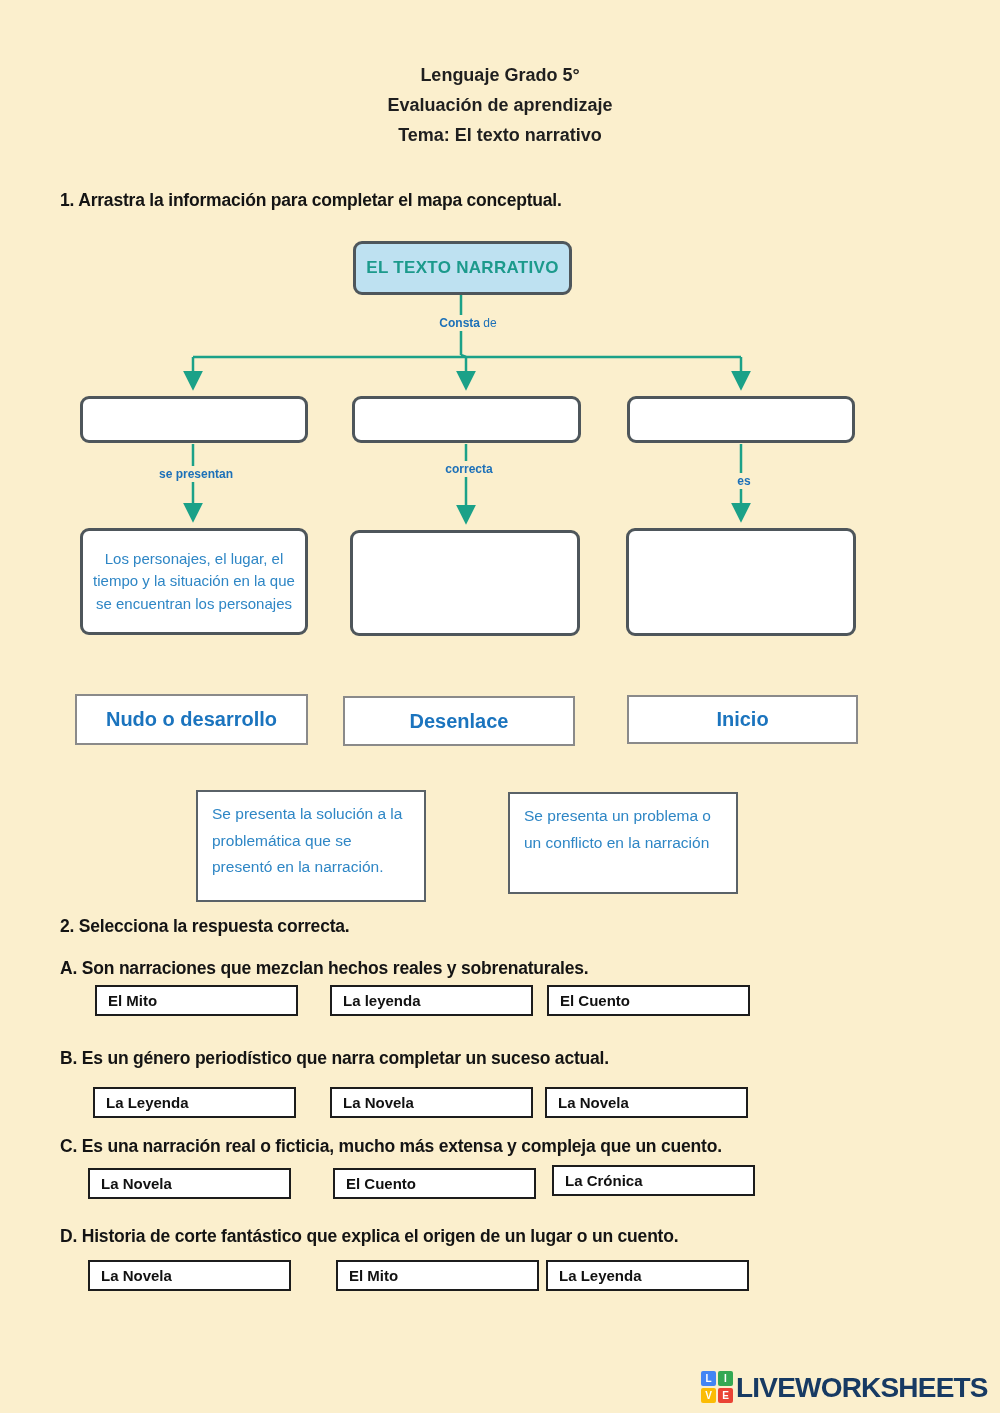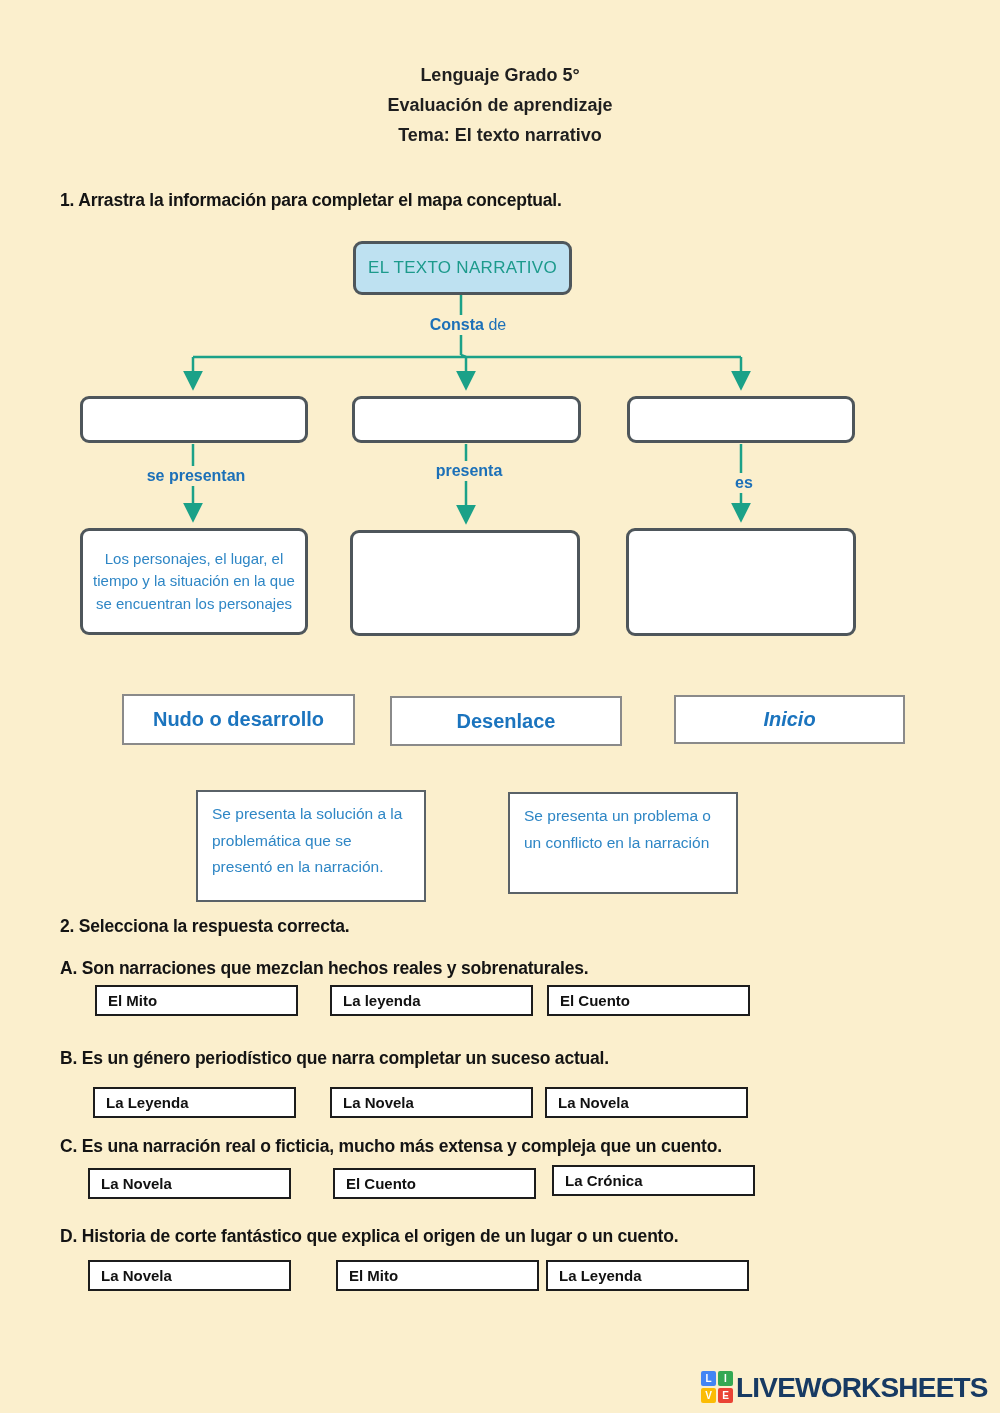--- a/index.html
+++ b/index.html
@@ -11,36 +11,36 @@
   
   .hdr{left:0;top:60px;width:1000px;text-align:center;font-weight:bold;
        font-size:18px;line-height:30px;color:#1f1f1f;}
   
   .h-black{font-weight:bold;font-size:17.5px;color:#141414;letter-spacing:-0.2px;}
   
   #connectors{left:0;top:0;pointer-events:none;z-index:1;}
   .map-node{
     background:#BEE1F1;border:3px solid #4E565B;border-radius:9px;z-index:2;
     display:flex;align-items:center;justify-content:center;
-    font-weight:normal;font-size:17px;color:#1C9A8C;letter-spacing:0.3px;
+    font-weight:bold;font-size:17px;color:#1C9A8C;letter-spacing:0.3px;
   }
   .map-box{
     background:#ffffff;border:3px solid #4E565B;border-radius:9px;z-index:2;
     box-sizing:border-box;display:flex;align-items:center;justify-content:center;
   }
   .map-box p{margin:0;padding:4px 10px;text-align:center;color:#2E86C5;
     font-size:15px;line-height:1.5;}
   .map-label{z-index:3;background:#FBEFCD;text-align:center;
-    color:#1C70B8;font-size:16px;font-weight:bold;padding:1px 3px;}
+    color:#1C70B8;font-size:12px;font-weight:bold;padding:1px 3px;}
   .map-label .rest{font-weight:normal;}
   
   .drag-opt{
     background:#ffffff;border:2px solid #8a8a8a;z-index:2;box-sizing:border-box;
     display:flex;align-items:center;justify-content:center;
-    font-weight:bold;font-size:20px;color:#1B74BE;cursor:grab;margin-left:47px;
+    font-weight:bold;font-size:20px;color:#1B74BE;cursor:grab;
   }
   .desc-box{
     background:#ffffff;border:2px solid #5a6268;z-index:2;box-sizing:border-box;
     color:#2E86C5;font-size:15.5px;line-height:1.72;padding:9px 14px;cursor:grab;
   }
   
   .opt{
     background:#ffffff;border:2px solid #1c1c1c;box-sizing:border-box;
     width:203px;height:31px;display:flex;align-items:center;
     padding-left:11px;font-weight:bold;font-size:15px;color:#111;cursor:pointer;
@@ -92,32 +92,32 @@
 
   <div class="abs map-label" style="left:420px;top:315px;width:90px;">
     <span>Consta</span><span class="rest"> de</span>
   </div>
 
   <div class="abs map-box" style="left:80px;top:396px;width:228px;height:47px;"></div>
   <div class="abs map-box" style="left:352px;top:396px;width:229px;height:47px;"></div>
   <div class="abs map-box" style="left:627px;top:396px;width:228px;height:47px;"></div>
 
   <div class="abs map-label" style="left:123px;top:466px;width:140px;">se presentan</div>
-  <div class="abs map-label" style="left:396px;top:461px;width:140px;">presenta</div>
+  <div class="abs map-label" style="left:396px;top:461px;width:140px;">correcta</div>
   <div class="abs map-label" style="left:671px;top:473px;width:140px;">es</div>
 
   <div class="abs map-box" style="left:80px;top:528px;width:228px;height:107px;">
     <p>Los personajes, el lugar, el tiempo y la situación en la que se encuentran los personajes</p>
   </div>
   <div class="abs map-box" style="left:350px;top:530px;width:230px;height:106px;"></div>
   <div class="abs map-box" style="left:626px;top:528px;width:230px;height:108px;"></div>
 
   <div class="abs drag-opt" style="left:75px;top:694px;width:233px;height:51px;">Nudo o desarrollo</div>
   <div class="abs drag-opt" style="left:343px;top:696px;width:232px;height:50px;">Desenlace</div>
-  <div class="abs drag-opt" style="left:627px;top:695px;width:231px;height:49px;font-style:italic;">Inicio</div>
+  <div class="abs drag-opt" style="left:627px;top:695px;width:231px;height:49px;">Inicio</div>
 
   <div class="abs desc-box" style="left:196px;top:790px;width:230px;height:112px;">Se presenta la solución a la problemática que se presentó en la narración.</div>
   <div class="abs desc-box" style="left:508px;top:792px;width:230px;height:102px;">Se presenta un problema o un conflicto en la narración</div>
 
   <div class="abs h-black" style="left:60px;top:916px;">2. Selecciona la respuesta correcta.</div>
 
   <div class="abs h-black" style="left:60px;top:958px;">A. Son narraciones que mezclan hechos reales y sobrenaturales.</div>
   <div class="abs opt" style="left:95px;top:985px;">El Mito</div>
   <div class="abs opt" style="left:330px;top:985px;">La leyenda</div>
   <div class="abs opt" style="left:547px;top:985px;">El Cuento</div>

